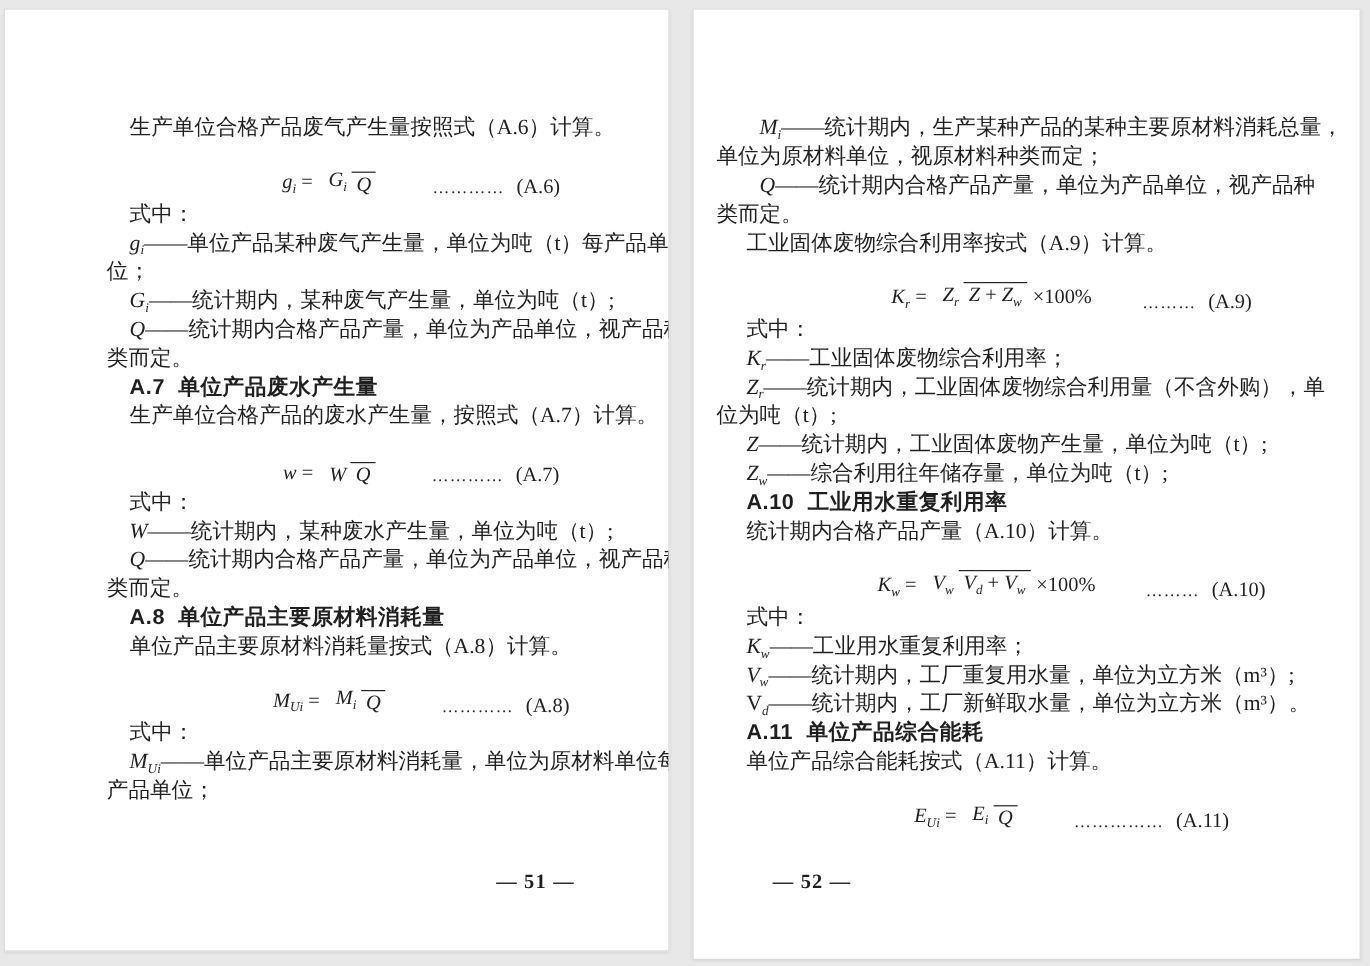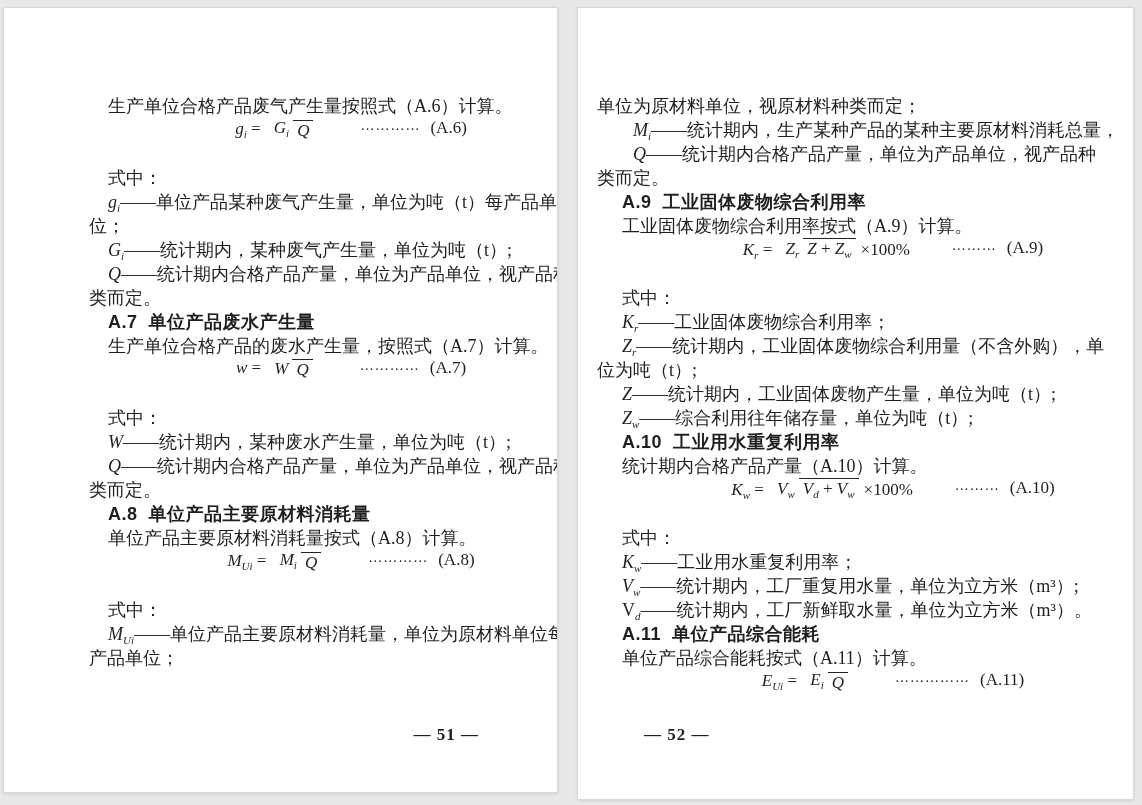--- a/index.html
+++ b/index.html
@@ -10,21 +10,21 @@
   .pg0{left:3px;top:7px;width:555px;height:786px;}
   .pg1{left:577px;top:7px;width:557px;height:793px;}
   .page-body{position:absolute;top:86px;right:0;}
   .pg0 .page-body{left:85px;}
   .pg1 .page-body{left:19px;}
   .line,.heading{font-size:18px;height:24px;line-height:24px;white-space:pre;}
   .heading{font-weight:bold;font-family:"Liberation Sans","DejaVu Sans",sans-serif;letter-spacing:0.5px;}
   .pg0 .ind1{margin-left:19px;}
   .pg1 .ind1{margin-left:25px;}
   .pg1 .ind2{margin-left:36px;}
-  .formula{height:48px;display:flex;align-items:flex-start;justify-content:center;
+  .formula{height:48px;display:flex;align-items:flex-end;justify-content:center;
            white-space:pre;font-size:17px;padding-left:56px;}
   .math{display:inline-block;}
   .run-v{font-style:italic;}
   .run-rv{font-style:normal;}
   .run-t{font-style:normal;}
   .run-sub{font-style:italic;font-size:11px;vertical-align:-4px;}
   .frac{display:inline-flex;flex-direction:row;align-items:center;vertical-align:middle;
         margin:0 5px;text-align:center;}
   .ftop{display:block;padding:0 4px;line-height:20px;}
   .fbot{display:block;border-top:1px solid #222;padding:0 4px;line-height:20px;}
@@ -59,25 +59,24 @@
         <div class="line ind1"><span class="run-t">单位产品主要原材料消耗量按式（A.8）计算。</span></div>
         <div class="formula"><span class="math"><span class="run-v">M</span><span class="run-sub">Ui</span><span class="run-t"> = </span><span class="frac"><span class="ftop"><span class="run-v">M</span><span class="run-sub">i</span></span><span class="fbot"><span class="run-v">Q</span></span></span></span><span class="dots">…………</span><span class="eqnum">(A.8)</span></div>
         <div class="line ind1"><span class="run-t">式中：</span></div>
         <div class="line ind1"><span class="run-v">M</span><span class="run-sub">Ui</span><span class="run-t">——单位产品主要原材料消耗量，单位为原材料单位每</span></div>
         <div class="line"><span class="run-t">产品单位；</span></div>
       </div>
     <div class="footer">— 51 —</div>
   </div>
   <div class="page pg1">
     <div class="page-body">
+        <div class="line ind2"><span class="run-v">M</span><span class="run-sub">i</span><span class="run-t">——统计期内，生产某种产品的某种主要原材料消耗总量，</span></div>
         <div class="line"><span class="run-t">单位为原材料单位，视原材料种类而定；</span></div>
-        <div class="line ind2"><span class="run-v">M</span><span class="run-sub">i</span><span class="run-t">——统计期内，生产某种产品的某种主要原材料消耗总量，</span></div>
         <div class="line ind2"><span class="run-v">Q</span><span class="run-t">——统计期内合格产品产量，单位为产品单位，视产品种</span></div>
         <div class="line"><span class="run-t">类而定。</span></div>
-        <div class="heading ind1"><span class="run-t">A.9  工业固体废物综合利用率</span></div>
         <div class="line ind1"><span class="run-t">工业固体废物综合利用率按式（A.9）计算。</span></div>
         <div class="formula"><span class="math"><span class="run-v">K</span><span class="run-sub">r</span><span class="run-t"> = </span><span class="frac"><span class="ftop"><span class="run-v">Z</span><span class="run-sub">r</span></span><span class="fbot"><span class="run-v">Z</span><span class="run-t"> + </span><span class="run-v">Z</span><span class="run-sub">w</span></span></span><span class="run-t">×100%</span></span><span class="dots">………</span><span class="eqnum">(A.9)</span></div>
         <div class="line ind1"><span class="run-t">式中：</span></div>
         <div class="line ind1"><span class="run-v">K</span><span class="run-sub">r</span><span class="run-t">——工业固体废物综合利用率；</span></div>
         <div class="line ind1"><span class="run-v">Z</span><span class="run-sub">r</span><span class="run-t">——统计期内，工业固体废物综合利用量（不含外购），单</span></div>
         <div class="line"><span class="run-t">位为吨（t）;</span></div>
         <div class="line ind1"><span class="run-v">Z</span><span class="run-t">——统计期内，工业固体废物产生量，单位为吨（t）;</span></div>
         <div class="line ind1"><span class="run-v">Z</span><span class="run-sub">w</span><span class="run-t">——综合利用往年储存量，单位为吨（t）;</span></div>
         <div class="heading ind1"><span class="run-t">A.10  工业用水重复利用率</span></div>
         <div class="line ind1"><span class="run-t">统计期内合格产品产量（A.10）计算。</span></div>

